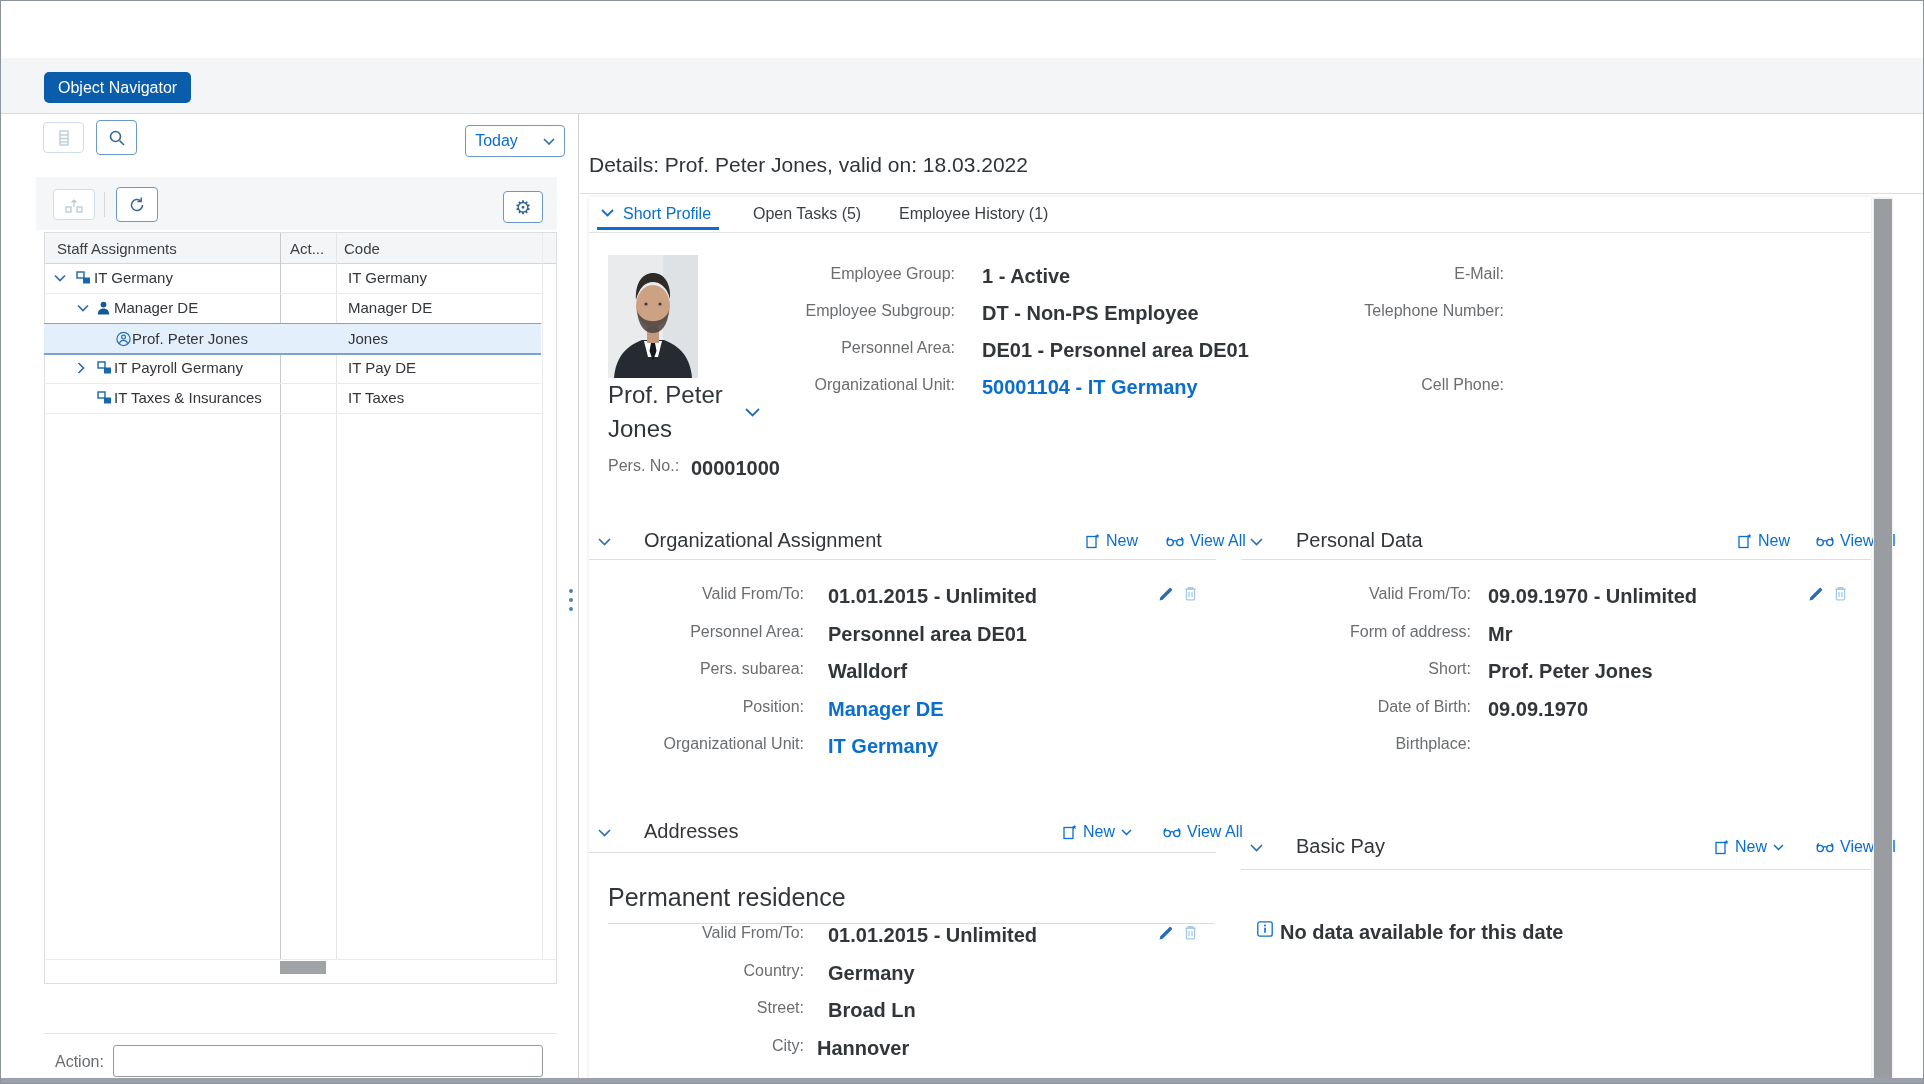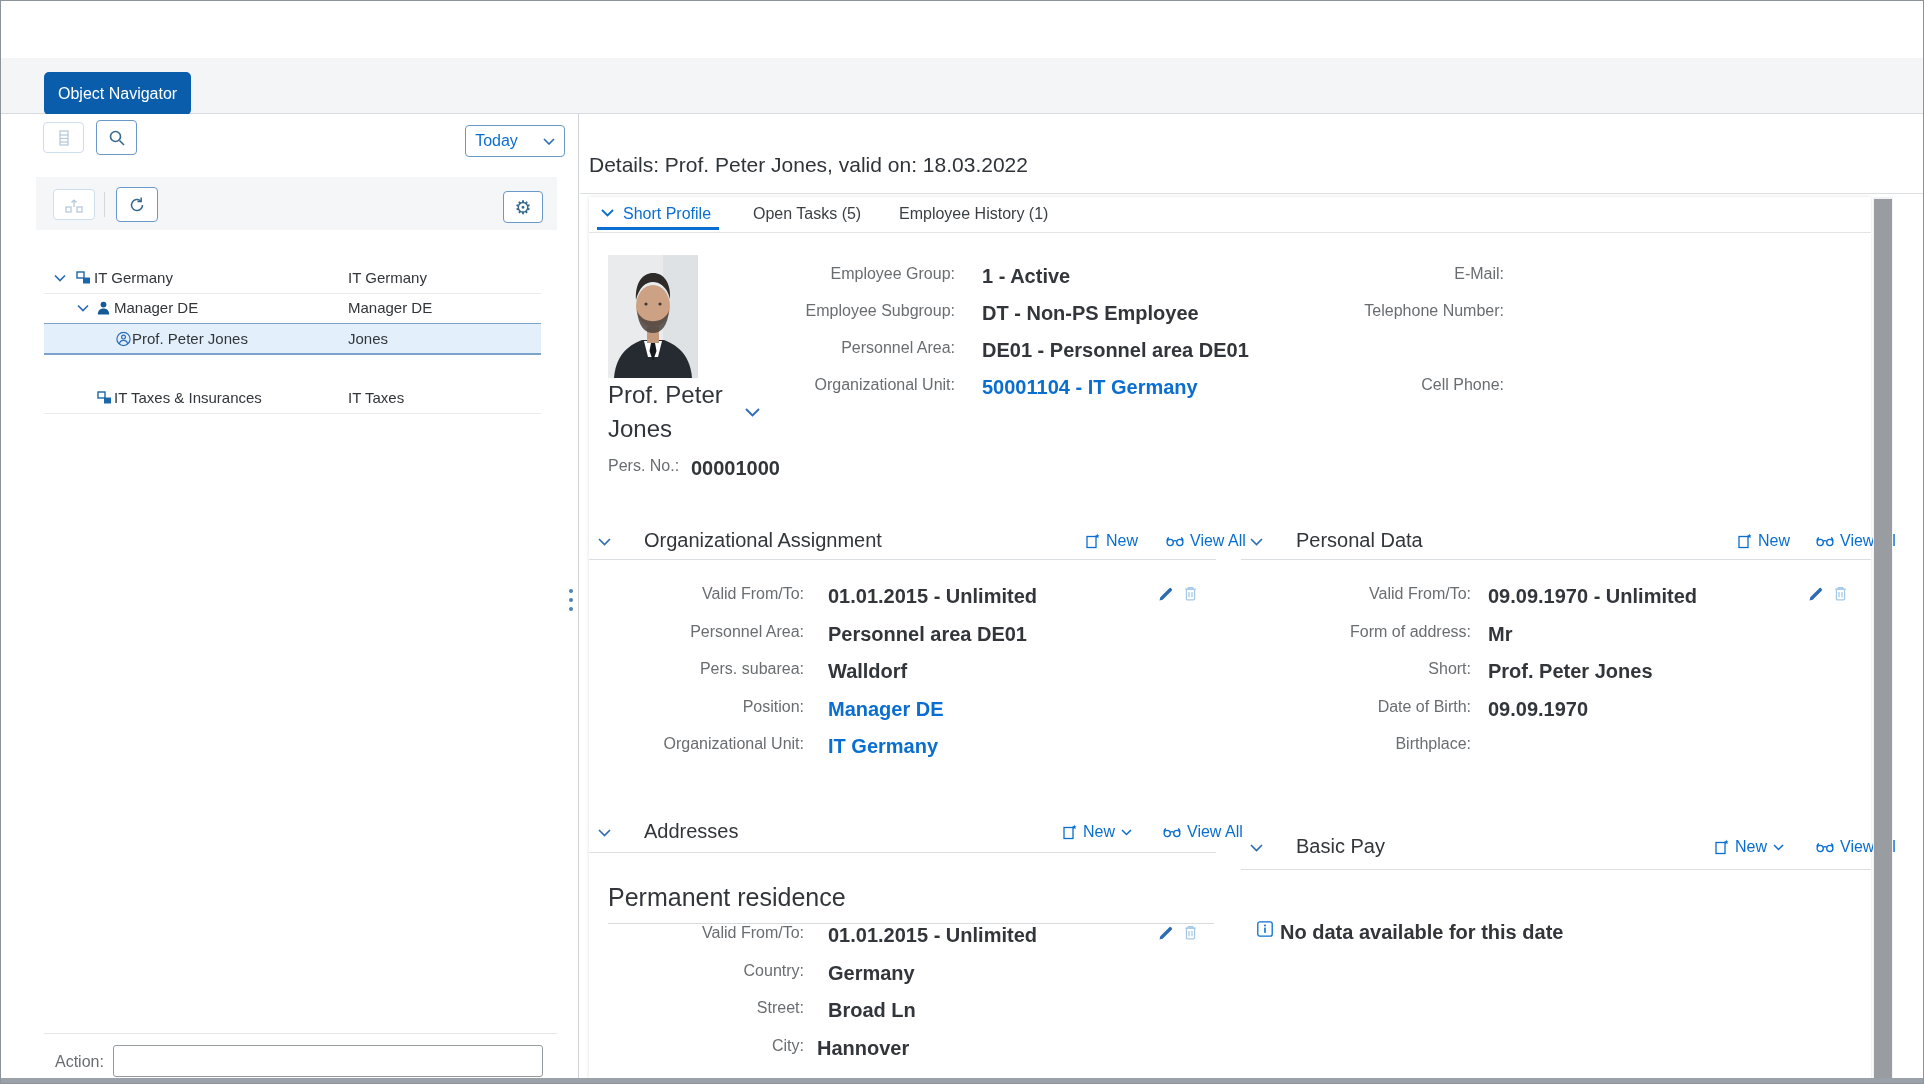--- a/index.html
+++ b/index.html
@@ -20,21 +20,21 @@
   .tree-row svg{position:absolute;top:50%;transform:translateY(-50%);}
   .hdr-cell{position:absolute;top:0;font-size:15px;color:#3b4045;line-height:31px;white-space:nowrap;cursor:pointer;}
 </style>
 </head>
 <body>
 
 <div class="page">
 
 
   <div class="abs" style="left:0;top:57px;width:1922px;height:56px;background:#f4f5f6;border-bottom:1px solid #d8dbde;box-sizing:border-box;"></div>
-  <div class="abs" style="left:43px;top:71px;height:31px;padding:6px 14px;display:flex;align-items:center;background:#0a5dab;border-radius:5px;cursor:pointer;">
+  <div class="abs" style="left:43px;top:71px;height:31px;padding:0 14px;display:flex;align-items:center;background:#0a5dab;border-radius:5px;cursor:pointer;">
     <span style="color:#fff;font-size:16px;">Object Navigator</span>
   </div>
 
   <div class="abs" style="left:0;top:113px;width:578px;height:964px;background:#fff;border-right:1px solid #d0d4d8;box-sizing:border-box;"></div>
 
   <div class="btn disabled" style="left:42px;top:121px;width:41px;height:31px;">
     <svg width="16" height="16" viewBox="0 0 16 16" stroke="#b7c9da" fill="none" stroke-width="1.3">
         <rect x="4" y="1" width="8" height="14"></rect>
         <line x1="4" y1="5" x2="12" y2="5"></line>
         <line x1="4" y1="8.5" x2="12" y2="8.5"></line>
@@ -66,20 +66,36 @@
   <div class="btn" style="left:115px;top:186px;width:42px;height:35px;">
     <svg width="18" height="18" viewBox="0 0 18 18" fill="none" stroke="#35688f" stroke-width="1.5">
         <path d="M14.5 9 a5.5 5.5 0 1 1 -1.7 -3.95"></path>
         <path d="M13.2 1.6 V5.4 H9.4"></path>
       </svg>
   </div>
   <div class="btn" style="left:502px;top:190px;width:40px;height:32px;">
     <span style="font-size:19px;color:#35688f;line-height:1;">⚙</span>
   </div>
 
+  <div class="abs" style="left:43px;top:231px;width:513px;height:752px;border:1px solid #dcdfe2;box-sizing:border-box;">
+
+    <div class="abs" style="left:0;top:0;width:511px;height:31px;background:#f4f5f6;border-bottom:1px solid #d5d8da;box-sizing:border-box;">
+      <span class="hdr-cell" style="left:12px;">Staff Assignments</span>
+      <span class="hdr-cell" style="left:245px;">Act...</span>
+      <span class="hdr-cell" style="left:299px;">Code</span>
+    </div>
+
+    <div class="abs" style="left:235px;top:0;width:1px;height:726px;background:#c7cacd;"></div>
+    <div class="abs" style="left:291px;top:0;width:1px;height:726px;background:#e3e5e7;"></div>
+    <div class="abs" style="left:497px;top:0;width:1px;height:726px;background:#e9ebed;"></div>
+
+    <div class="abs" style="left:0;top:726px;width:511px;height:16px;background:#fff;border-top:1px solid #e9ebed;box-sizing:border-box;">
+      <div style="position:absolute;left:235px;top:1px;width:46px;height:13px;background:#a0a4a8;"></div>
+    </div>
+  </div>
 
   <div class="tree-row" style="top:262px;">
     <svg style="left:10px;" width="12" height="8" viewBox="0 0 12 8">
         <polyline points="1,1.5 6,6.5 11,1.5" fill="none" stroke="#2b6cb5" stroke-width="1.7"></polyline>
       </svg>
     <svg style="left:32px;" width="15" height="14" viewBox="0 0 15 14">
         <rect x="1" y="1" width="7" height="6" fill="#fff" stroke="#1a67ab" stroke-width="1.4"></rect>
         <rect x="7" y="6.5" width="7" height="6" fill="#1a67ab"></rect>
       </svg>
     <span class="t-label" style="left:50px;">IT Germany</span>
@@ -97,20 +113,31 @@
     <span class="t-code">Manager DE</span>
   </div>
   <div class="tree-row" style="top:322px;height:29px;line-height:29px;background:#e3f0fb;border-top:1px solid #7ba3cc;border-bottom:2px solid #7ba3cc;">
     <svg style="left:72px;" width="15" height="15" viewBox="0 0 15 15" fill="none" stroke="#2b6cb5" stroke-width="1.2">
         <circle cx="7.5" cy="7.5" r="6.6"></circle>
         <circle cx="7.5" cy="5.6" r="1.9"></circle>
         <path d="M3.4 12.6 C3.8 10 5.4 8.9 7.5 8.9 C9.6 8.9 11.2 10 11.6 12.6"></path>
       </svg>
     <span class="t-label" style="left:88px;">Prof. Peter Jones</span>
     <span class="t-code">Jones</span>
+  </div>
+  <div class="tree-row" style="top:352px;">
+    <svg style="left:33px;" width="8" height="12" viewBox="0 0 8 12">
+        <polyline points="1.5,1 6.5,6 1.5,11" fill="none" stroke="#2b6cb5" stroke-width="1.7"></polyline>
+      </svg>
+    <svg style="left:53px;" width="15" height="14" viewBox="0 0 15 14">
+        <rect x="1" y="1" width="7" height="6" fill="#fff" stroke="#1a67ab" stroke-width="1.4"></rect>
+        <rect x="7" y="6.5" width="7" height="6" fill="#1a67ab"></rect>
+      </svg>
+    <span class="t-label" style="left:70px;">IT Payroll Germany</span>
+    <span class="t-code">IT Pay DE</span>
   </div>
   <div class="tree-row" style="top:382px;">
     <svg style="left:53px;" width="15" height="14" viewBox="0 0 15 14">
         <rect x="1" y="1" width="7" height="6" fill="#fff" stroke="#1a67ab" stroke-width="1.4"></rect>
         <rect x="7" y="6.5" width="7" height="6" fill="#1a67ab"></rect>
       </svg>
     <span class="t-label" style="left:70px;">IT Taxes &amp; Insurances</span>
     <span class="t-code">IT Taxes</span>
   </div>
 

